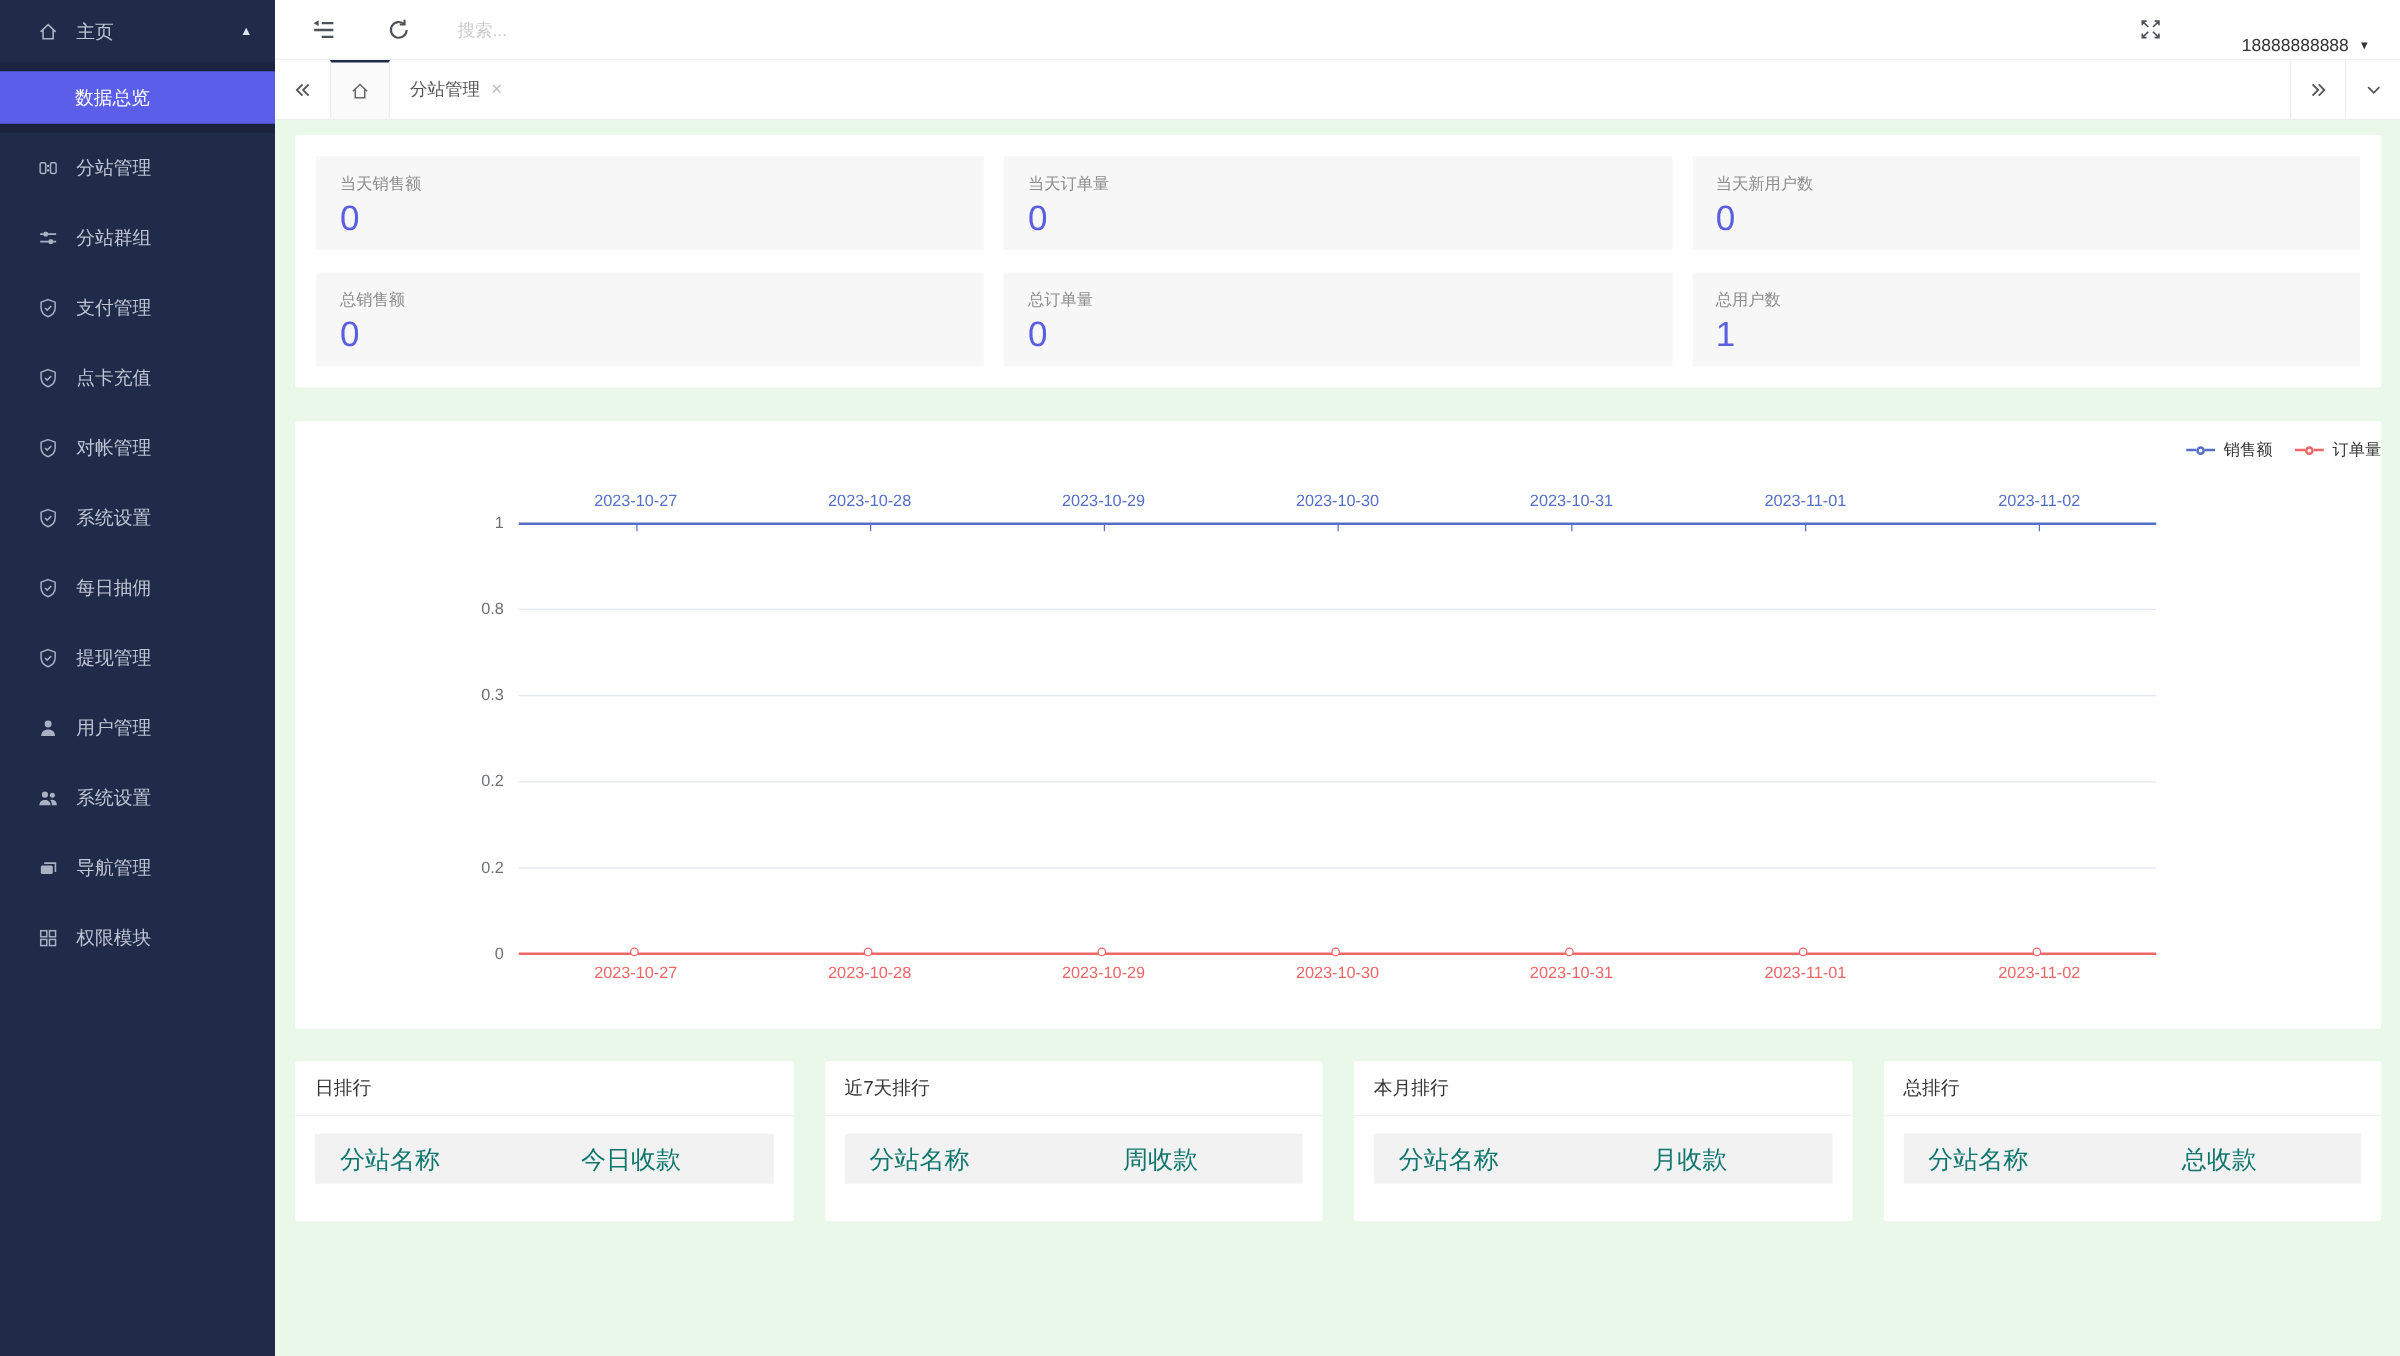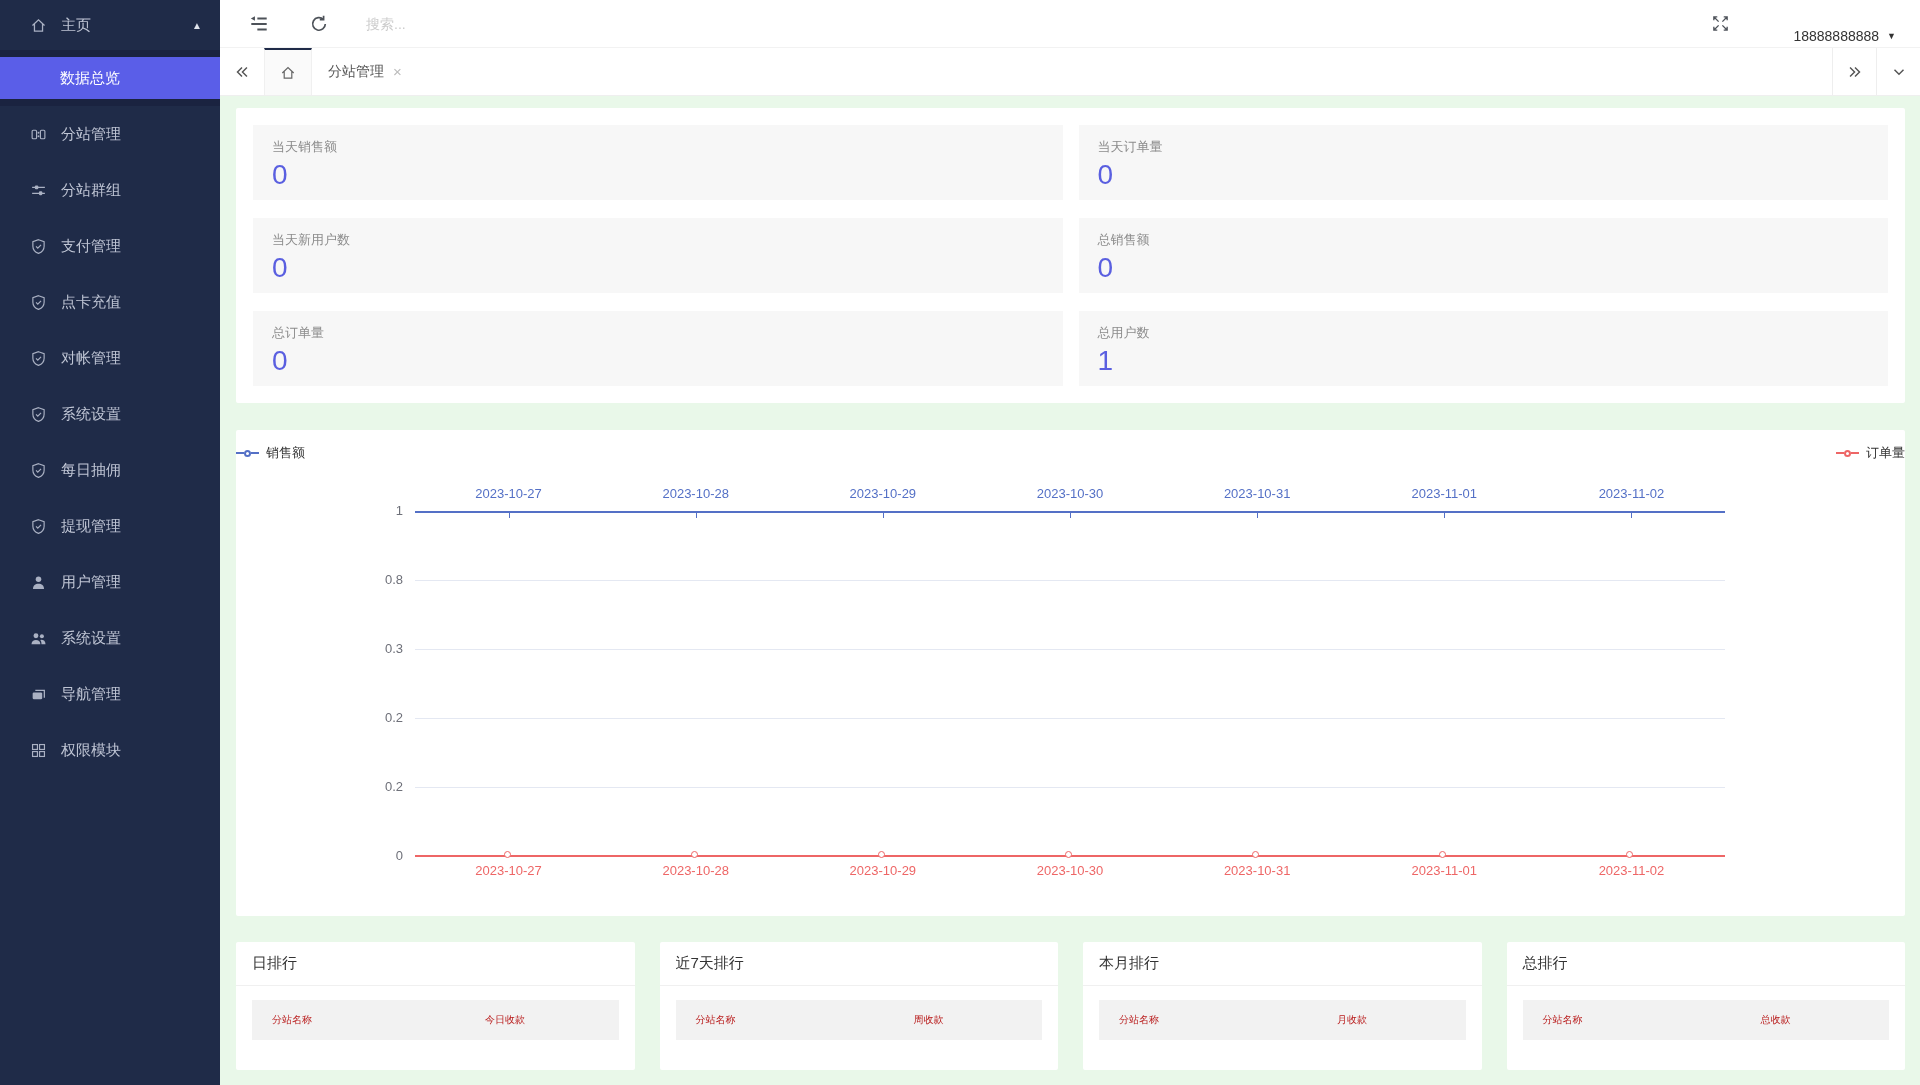--- a/index.html
+++ b/index.html
@@ -35,44 +35,44 @@
   .tab-nav-btn { width:44px; display:flex; align-items:center; justify-content:center; color:#555; cursor:pointer; }
   .tab-home { width:48px; background:#fafafa; border-top:2px solid #1f2b48; border-right:1px solid #f0f0f0; border-left:1px solid #f0f0f0; display:flex; align-items:center; justify-content:center; color:#666; cursor:pointer; }
   .tab-item { display:flex; align-items:center; gap:9px; padding:0 12px 0 16px; font-size:14px; color:#555; cursor:pointer; }
   .tab-close { color:#bbb; font-size:15px; line-height:1; cursor:pointer; }
   .tabbar-spacer { flex:1; }
   .tabbar .right-btn { border-left:1px solid #eee; }
 
   
   .content { position:absolute; top:96px; left:0; right:0; bottom:0; background:#e9f8e9; padding:12px 15px 0 16px; overflow:hidden; }
   .panel { background:#fff; border-radius:2px; }
-  .stats-panel { padding:17px; display:grid; grid-template-columns:repeat(2,1fr); gap:18px 16px; }
+  .stats-panel { padding:17px; display:grid; grid-template-columns:repeat(3,1fr); gap:18px 16px; }
   .stat-card { background:#f7f7f7; height:75px; padding:13px 19px; }
   .stat-label { font-size:13px; color:#8c8c8c; }
   .stat-value { font-size:28px; color:#5a5fe0; margin-top:4px; line-height:1.1; }
 
   
   .chart-panel { margin-top:27px; height:486px; position:relative; }
-  .chart-legend { position:absolute; top:14px; left:0; right:0; display:flex; justify-content:space-between; gap:40px; }
+  .chart-legend { position:absolute; top:14px; left:0; right:0; display:flex; justify-content:flex-end; gap:18px; }
   .legend-item { display:flex; align-items:center; gap:7px; font-size:13px; color:#333; cursor:pointer; }
   .legend-mark { display:flex; align-items:center; }
   .legend-mark .l-line { width:8px; height:2px; }
   .legend-mark .l-circle { width:7px; height:7px; border-radius:50%; border:2px solid; background:#fff; }
   .ylabel { position:absolute; text-align:right; font-size:13px; color:#6e7079; }
   .gridline { position:absolute; height:1px; background:#e4e8f2; }
   .axis-line { position:absolute; }
   .axis-tick { position:absolute; width:1px; height:5px; }
   .cat-label { position:absolute; width:120px; text-align:center; font-size:13px; }
   .marker { position:absolute; width:7px; height:7px; border-radius:50%; background:#fff; border:1.5px solid; z-index:2; }
 
   
   .rankings { margin-top:26px; display:grid; grid-template-columns:repeat(4,1fr); gap:25px; }
   .rank-card { background:#fff; height:128px; border-radius:2px; }
   .rank-title { padding:12px 16px; font-size:15px; color:#333; border-bottom:1px solid #f0f0f0; }
-  .rank-header { margin:14px 16px 0; background:#f2f2f2; height:40px; display:flex; align-items:center; font-size:10px; color:#b91c1c; }
+  .rank-header { margin:14px 16px 0; background:#f2f2f2; height:40px; display:flex; align-items:center; font-size:20px; color:#0f766e; }
   .rank-col1 { flex:0 0 38%; padding-left:20px; }
   .rank-col2 { flex:1; text-align:center; }
 
   svg { display:block; }
 </style>
 </head>
 <body>
 
 <div class="app">
 

